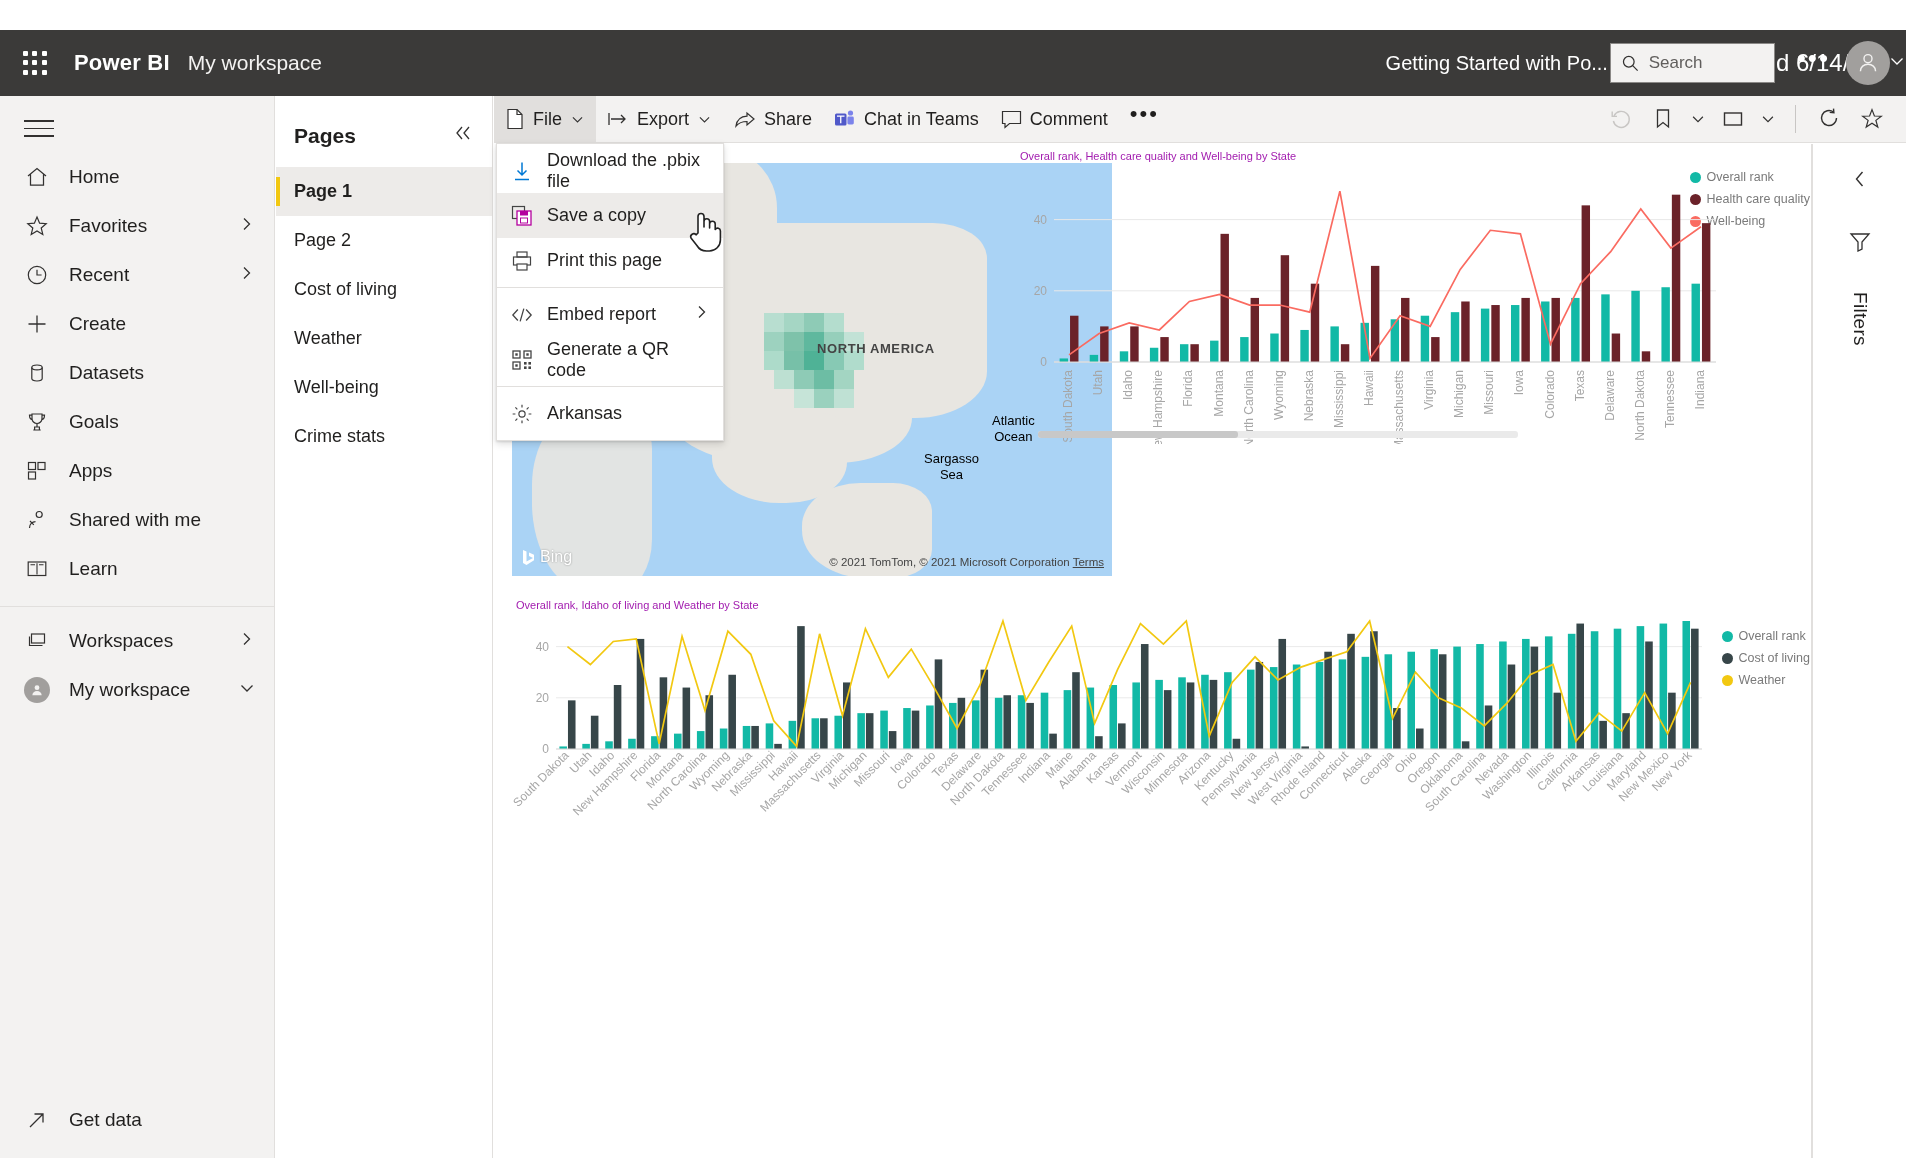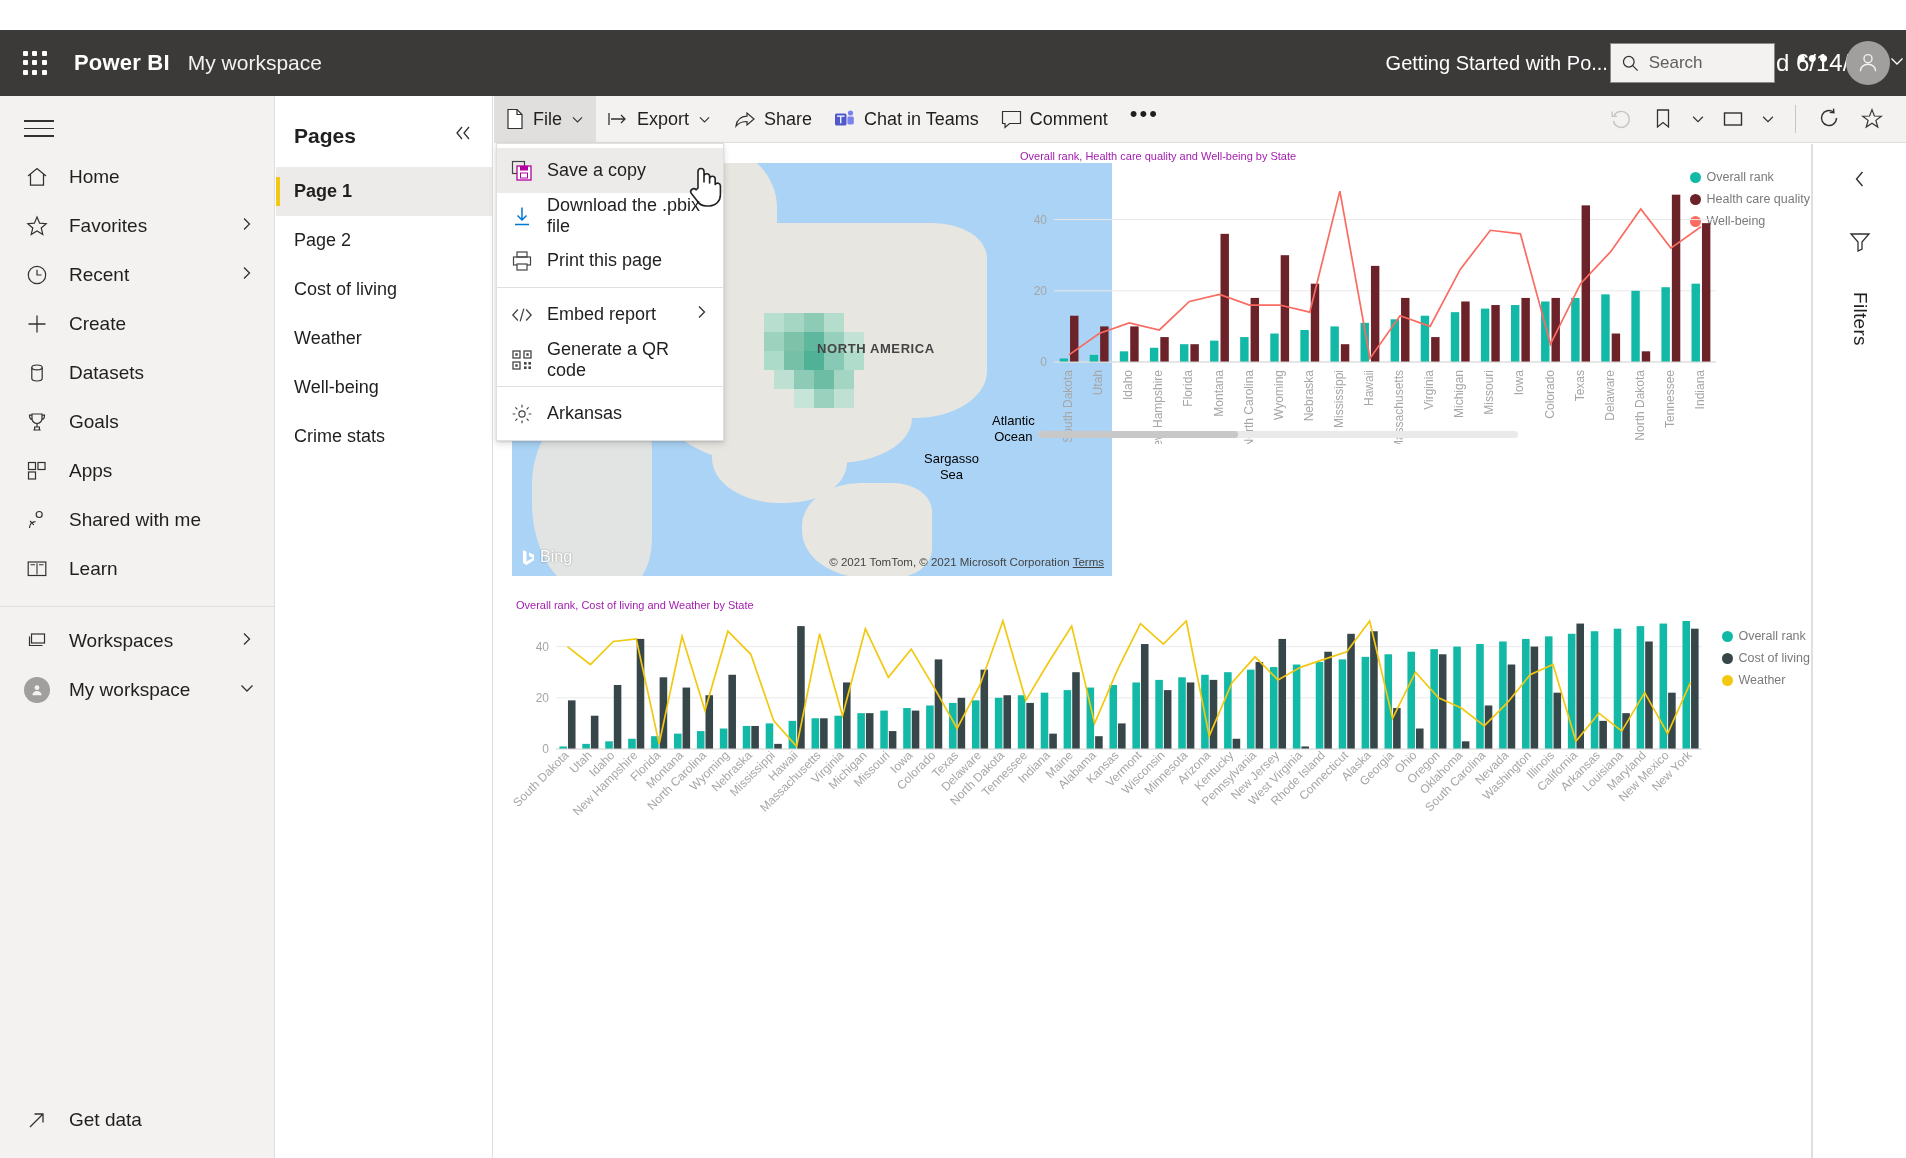--- a/index.html
+++ b/index.html
@@ -642,21 +642,21 @@
           <text x="0" y="0" class="axis-lbl" transform="translate(687.9545454545454,226) rotate(-90)" text-anchor="end">Indiana</text>
           <path d="M 53.04545454545455 210.88 L 83.13636363636364 189.52 L 113.22727272727273 178.84 L 143.31818181818178 185.96 L 173.4090909090909 157.48 L 203.49999999999997 150.36 L 233.59090909090907 161.04 L 263.6818181818182 161.04 L 293.7727272727273 168.16 L 323.8636363636364 47.120000000000005 L 353.95454545454544 214.44 L 384.04545454545456 171.72 L 414.1363636363636 182.4 L 444.22727272727275 125.44 L 474.3181818181818 86.28 L 504.40909090909093 89.84 L 534.5 200.2 L 564.590909090909 139.68 L 594.6818181818181 107.64 L 624.7727272727273 64.92000000000002 L 654.8636363636363 104.08 L 684.9545454545454 82.72" stroke="#FA6B61" stroke-width="1.7" fill="none"></path>
           <line x1="38" y1="218" x2="700" y2="218" stroke="#d9d9d9" stroke-width="1"></line>
         </svg>
       <div class="scrollbar-track" style="left:22px;bottom:6px;width:480px;">
         <div class="scrollbar-thumb" style="left:0;width:200px"></div>
       </div>
     </div>
 
     <div class="chart2">
-      <div class="vis-title" style="position:absolute;left:4px;top:0px;">Overall rank, Cost of living and Weather by State</div>
+      <div class="vis-title" style="position:absolute;left:4px;top:0px;">Overall rank, Idaho of living and Weather by State</div>
       <div style="position:absolute;right:2px;top:30px;display:flex;flex-direction:column;gap:8px">
         <span class="legend-item">
           <i class="legend-dot" style="background:#12B9A6"></i>
           <span>Overall rank</span>
         </span>
         <span class="legend-item">
           <i class="legend-dot" style="background:#374649"></i>
           <span>Cost of living</span>
         </span>
         <span class="legend-item">
@@ -835,41 +835,41 @@
     </span>
     <span>
       <svg width="24" height="22" viewBox="0 0 24 22">
           <path d="M3 4h18l-7 8v7l-4 2v-9Z" stroke="#323130" stroke-width="1.3" fill="none"></path>
         </svg>
     </span>
     <span class="filters-label">Filters</span>
   </div>
 
   <div class="filemenu">
+    <div class="fm-item">
+      <span class="fm-ico">
+        <svg width="22" height="22" viewBox="0 0 22 22">
+            <path d="M11 2.5v12 M6.5 10.5 L11 15 L15.5 10.5 M4 19.5h14" stroke="#0078D4" stroke-width="1.5" fill="none"></path>
+          </svg>
+      </span>
+      <span>Download the .pbix file</span>
+    </div>
     <div class="fm-item hl">
       <span class="fm-ico">
         <svg width="22" height="22" viewBox="0 0 22 22">
           <rect x="1.5" y="1.5" width="12" height="12" stroke="#444" stroke-width="1.2" fill="none"></rect>
           <rect x="6" y="6" width="14" height="14" stroke="#B4009E" stroke-width="1.3" fill="#fff"></rect>
           <rect x="9" y="6" width="8" height="4.5" fill="#B4009E"></rect>
           <rect x="9.5" y="13" width="7" height="5" stroke="#B4009E" stroke-width="1" fill="none"></rect>
         </svg>
       </span>
       <span>Save a copy</span>
       <svg class="cursor-hand" viewBox="0 0 36 46">
         <path d="M11 26 L11 9.5 a3 3 0 0 1 6 0 L17 20 L17 14.5 a2.8 2.8 0 0 1 5.6 0 L22.6 21 L22.6 17 a2.8 2.8 0 0 1 5.6 0 L28.2 22.5 a2.8 2.8 0 0 1 5.2 1.5 L33.4 33 a11 11 0 0 1 -11 11 h-3 a11 11 0 0 1 -9.5 -5.5 L4 31 a3 3 0 0 1 5 -3.2 Z" fill="#fff" stroke="#222" stroke-width="1.6" stroke-linejoin="round"></path>
       </svg>
-    </div>
-    <div class="fm-item">
-      <span class="fm-ico">
-        <svg width="22" height="22" viewBox="0 0 22 22">
-            <path d="M11 2.5v12 M6.5 10.5 L11 15 L15.5 10.5 M4 19.5h14" stroke="#0078D4" stroke-width="1.5" fill="none"></path>
-          </svg>
-      </span>
-      <span>Download the .pbix file</span>
     </div>
     <div class="fm-item">
       <span class="fm-ico">
         <svg width="22" height="22" viewBox="0 0 22 22">
             <rect x="6" y="2" width="10" height="5" stroke="#444" stroke-width="1.2" fill="none"></rect>
             <rect x="2.5" y="7" width="17" height="8" stroke="#444" stroke-width="1.2" fill="none"></rect>
             <rect x="6" y="14" width="10" height="6" stroke="#444" stroke-width="1.2" fill="#fff"></rect>
           </svg>
       </span>
       <span>Print this page</span>

